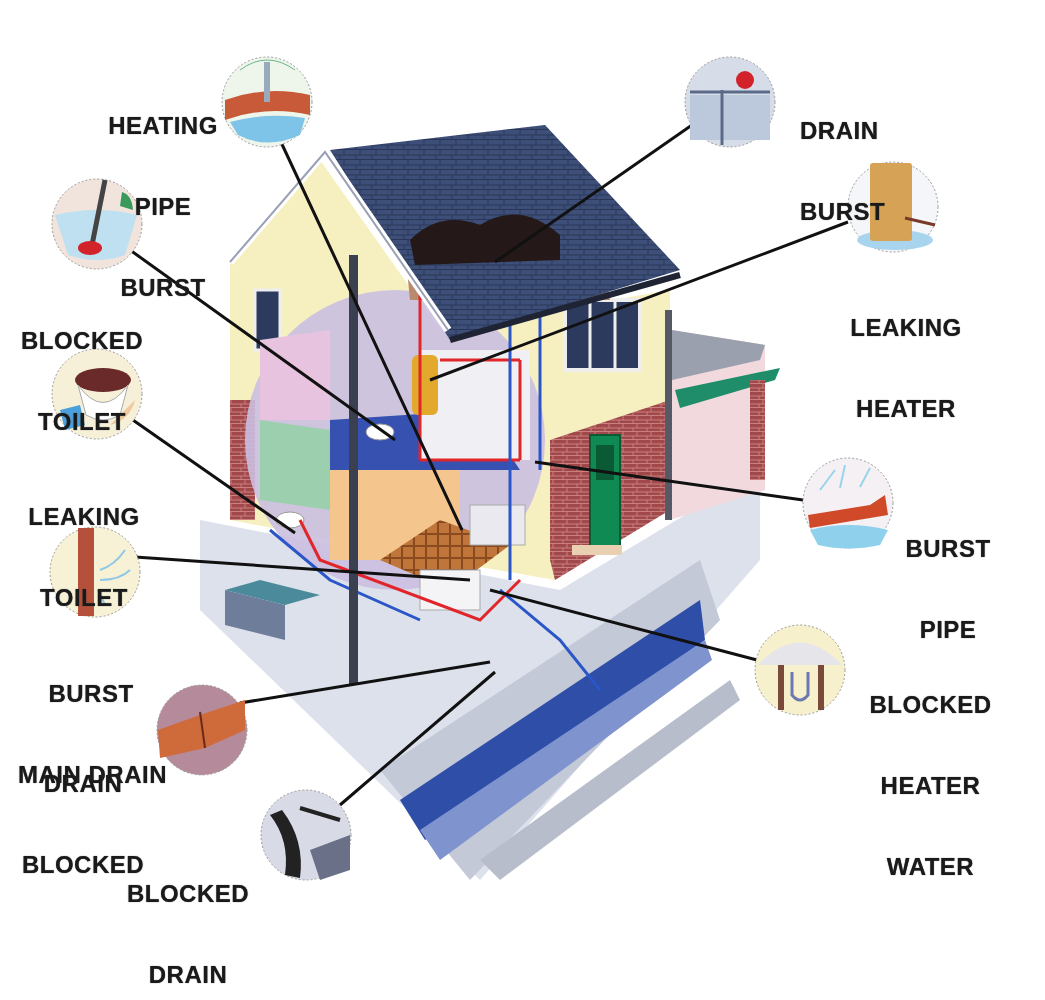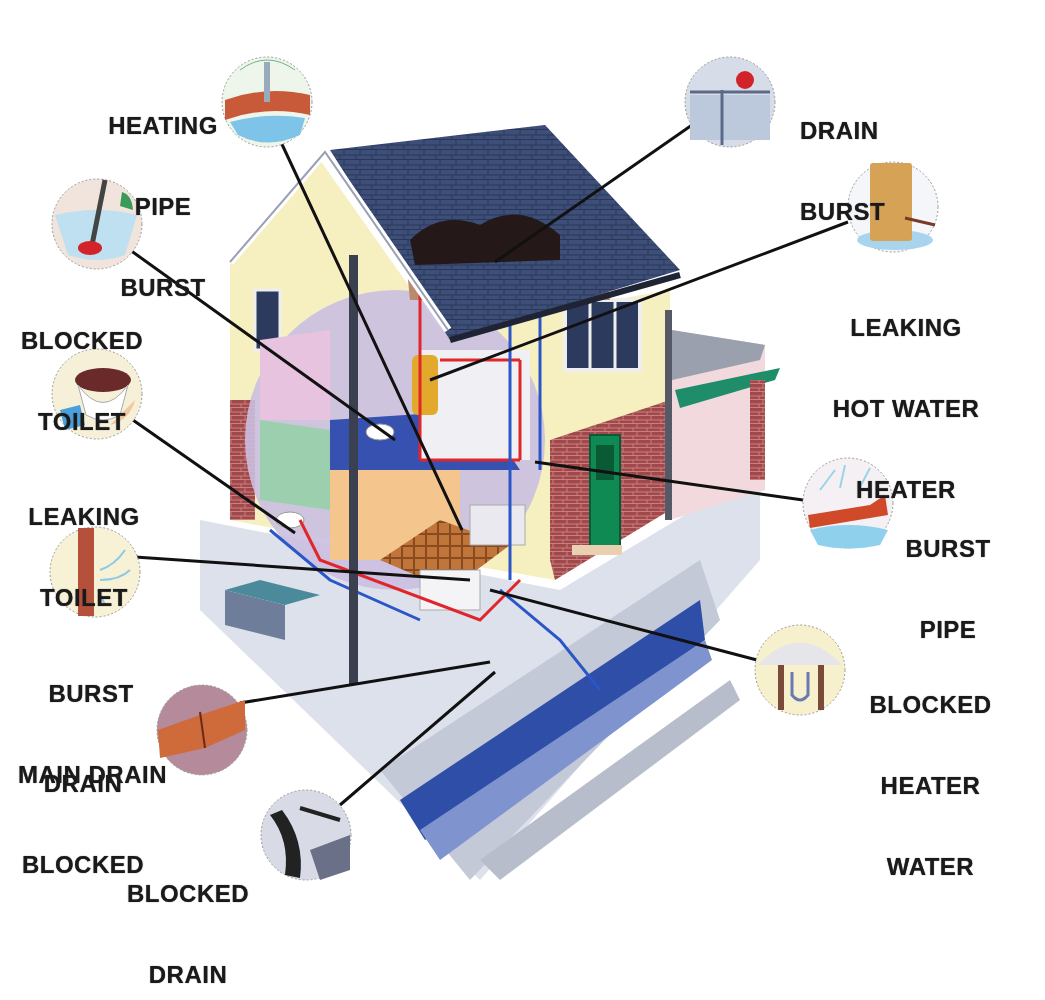--- a/index.html
+++ b/index.html
@@ -199,21 +199,20 @@
   <div class="label" style="left:118px; top:826px; width:140px;">
     <span>BLOCKED</span>
     <span>DRAIN</span>
   </div>
   <div class="label" style="left:800px; top:63px; width:100px; text-align:left;">
     <span>DRAIN</span>
     <span>BURST</span>
   </div>
   <div class="label" style="left:822px; top:260px; width:168px;">
     <span>LEAKING</span>
-    <span>HOT WATER</span>
     <span>HEATER</span>
   </div>
   <div class="label" style="left:898px; top:481px; width:100px;">
     <span>BURST</span>
     <span>PIPE</span>
   </div>
   <div class="label" style="left:858px; top:637px; width:145px;">
     <span>BLOCKED</span>
     <span>HEATER</span>
     <span>WATER</span>

